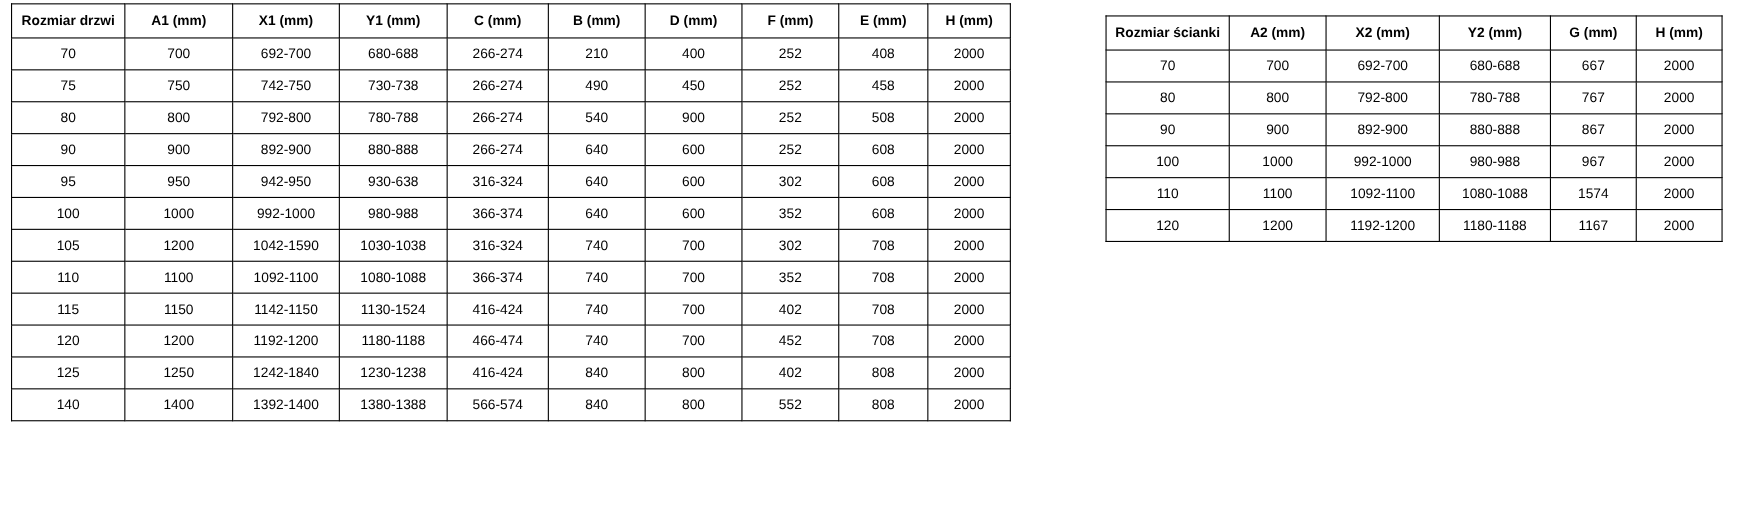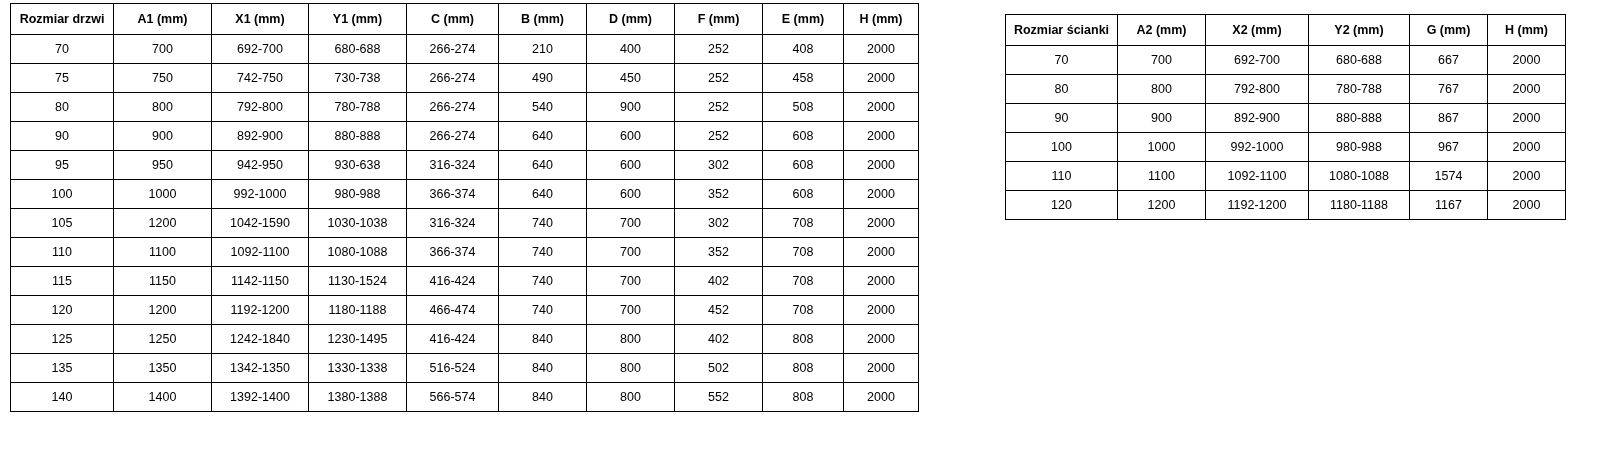--- a/index.html
+++ b/index.html
@@ -226,37 +226,25 @@
           <td>740</td>
           <td>700</td>
           <td>452</td>
           <td>708</td>
           <td>2000</td>
         </tr>
         <tr>
           <td>125</td>
           <td>1250</td>
           <td>1242-1840</td>
-          <td>1230-1495</td>
+          <td>1230-1238</td>
           <td>416-424</td>
           <td>840</td>
           <td>800</td>
           <td>402</td>
-          <td>808</td>
-          <td>2000</td>
-        </tr>
-        <tr>
-          <td>135</td>
-          <td>1350</td>
-          <td>1342-1350</td>
-          <td>1330-1338</td>
-          <td>516-524</td>
-          <td>840</td>
-          <td>800</td>
-          <td>502</td>
           <td>808</td>
           <td>2000</td>
         </tr>
         <tr>
           <td>140</td>
           <td>1400</td>
           <td>1392-1400</td>
           <td>1380-1388</td>
           <td>566-574</td>
           <td>840</td>

